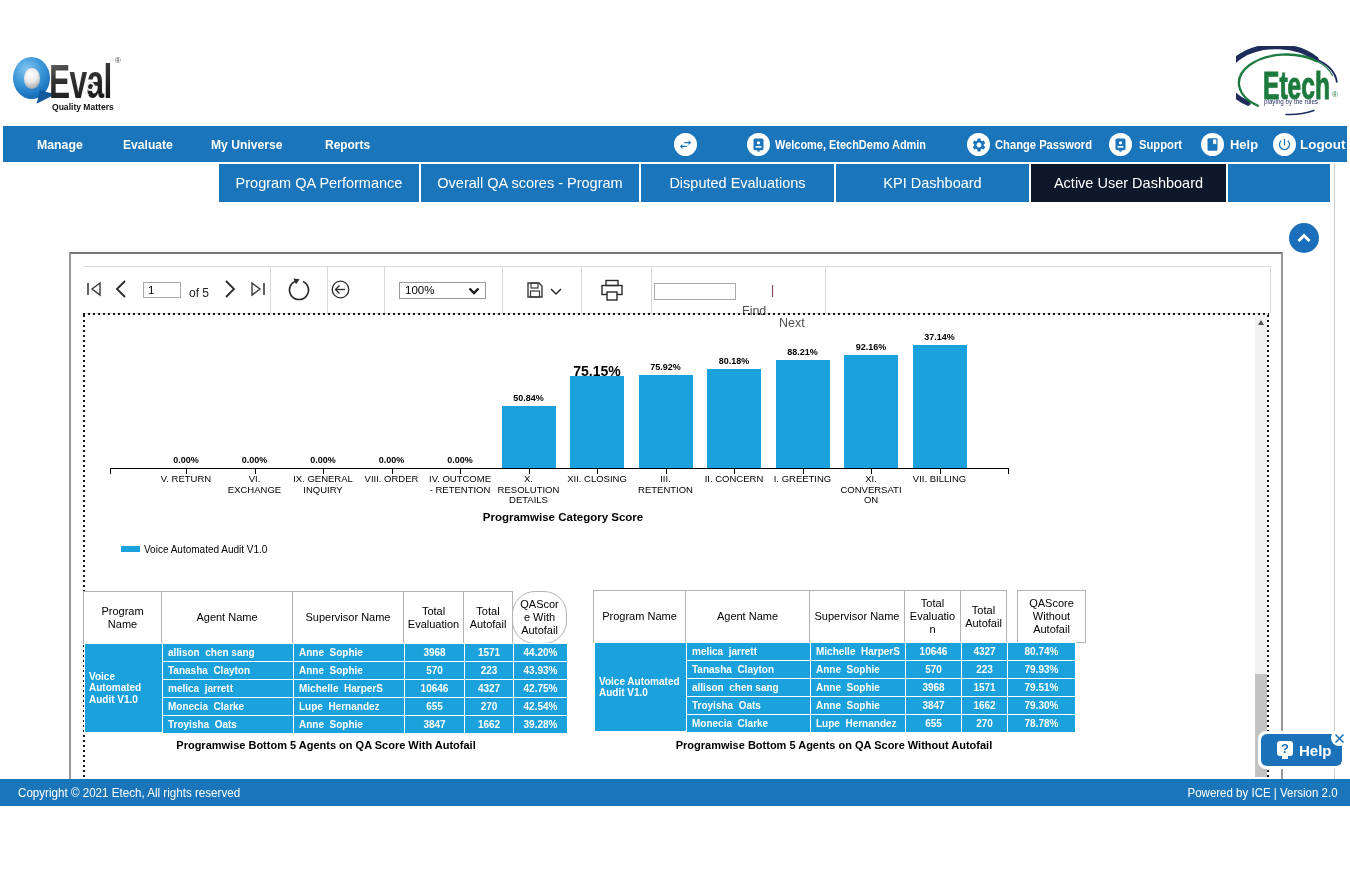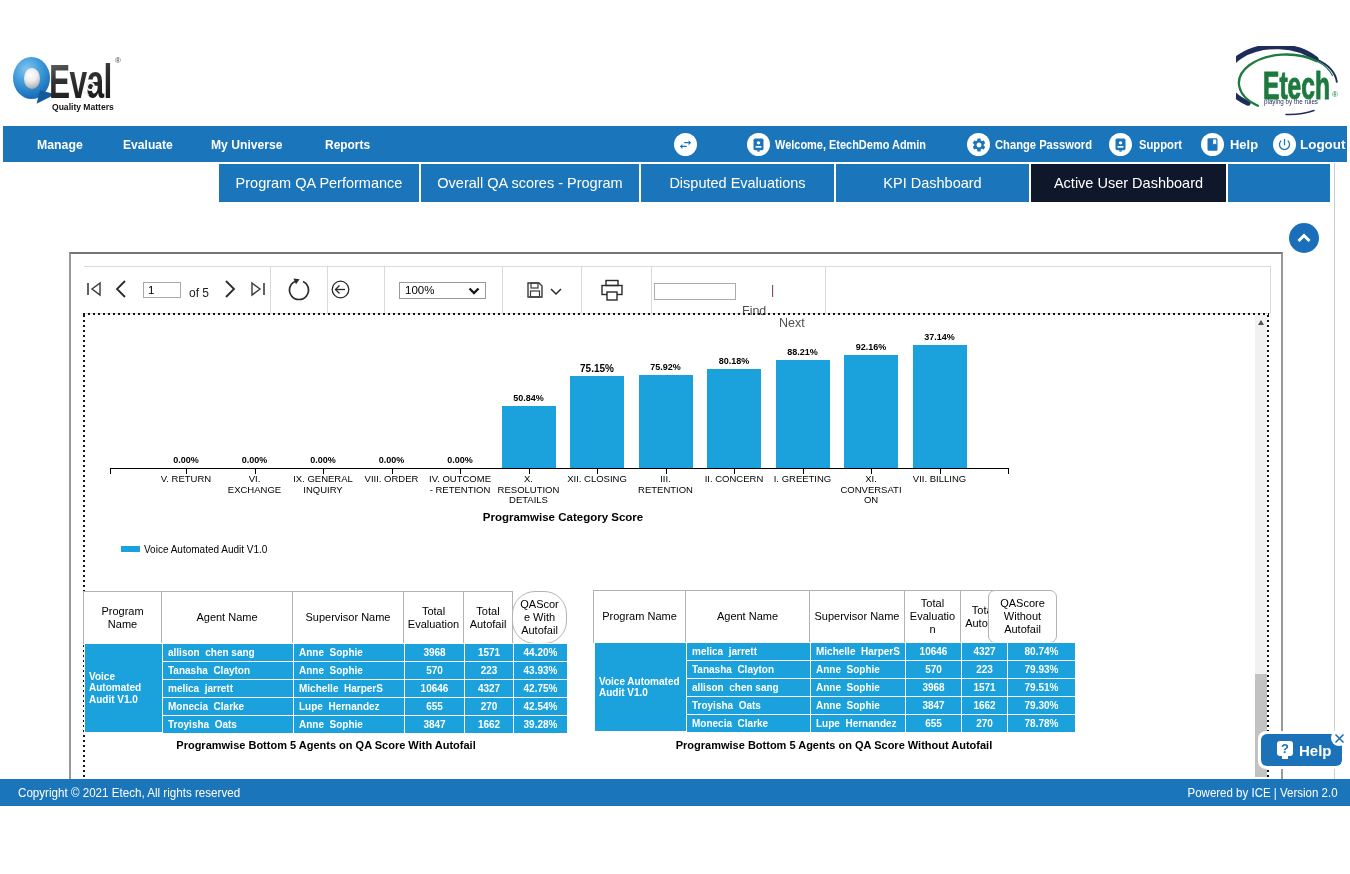--- a/index.html
+++ b/index.html
@@ -219,21 +219,21 @@
     <div class="abs" style="left:391.5px; top:468px; width:1px; height:6px; background:#000;"></div>
     <div class="abs" style="left:351.5px; top:474px; width:80px; text-align:center; font-size:9.5px; color:#000; line-height:10.5px;">VIII. ORDER</div>
     <div class="abs" style="left:426.0px; top:455px; width:68px; text-align:center; font-size:9px; font-weight:bold; color:#000;">0.00%</div>
     <div class="abs" style="left:460.0px; top:468px; width:1px; height:6px; background:#000;"></div>
     <div class="abs" style="left:420.0px; top:474px; width:80px; text-align:center; font-size:9.5px; color:#000; line-height:10.5px;">IV. OUTCOME<br>- RETENTION</div>
     <div class="abs" style="left:501.5px; top:405.5px; width:54px; height:62.5px; background:#1ba1dc;"></div>
     <div class="abs" style="left:494.5px; top:392.5px; width:68px; text-align:center; font-size:9px; font-weight:bold; color:#000;">50.84%</div>
     <div class="abs" style="left:528.5px; top:468px; width:1px; height:6px; background:#000;"></div>
     <div class="abs" style="left:488.5px; top:474px; width:80px; text-align:center; font-size:9.5px; color:#000; line-height:10.5px;">X.<br>RESOLUTION<br>DETAILS</div>
     <div class="abs" style="left:570.0px; top:375.6px; width:54px; height:92.4px; background:#1ba1dc;"></div>
-    <div class="abs" style="left:563.0px; top:362.6px; width:68px; text-align:center; font-size:10px; font-weight:bold; color:#000;">75.15%</div>
+    <div class="abs" style="left:563.0px; top:362.6px; width:68px; text-align:center; font-size:14px; font-weight:bold; color:#000;">75.15%</div>
     <div class="abs" style="left:597.0px; top:468px; width:1px; height:6px; background:#000;"></div>
     <div class="abs" style="left:557.0px; top:474px; width:80px; text-align:center; font-size:9.5px; color:#000; line-height:10.5px;">XII. CLOSING</div>
     <div class="abs" style="left:638.5px; top:374.6px; width:54px; height:93.4px; background:#1ba1dc;"></div>
     <div class="abs" style="left:631.5px; top:361.6px; width:68px; text-align:center; font-size:9px; font-weight:bold; color:#000;">75.92%</div>
     <div class="abs" style="left:665.5px; top:468px; width:1px; height:6px; background:#000;"></div>
     <div class="abs" style="left:625.5px; top:474px; width:80px; text-align:center; font-size:9.5px; color:#000; line-height:10.5px;">III.<br>RETENTION</div>
     <div class="abs" style="left:707.0px; top:369.4px; width:54px; height:98.6px; background:#1ba1dc;"></div>
     <div class="abs" style="left:700.0px; top:356.4px; width:68px; text-align:center; font-size:9px; font-weight:bold; color:#000;">80.18%</div>
     <div class="abs" style="left:734.0px; top:468px; width:1px; height:6px; background:#000;"></div>
     <div class="abs" style="left:694.0px; top:474px; width:80px; text-align:center; font-size:9.5px; color:#000; line-height:10.5px;">II. CONCERN</div>
@@ -310,21 +310,21 @@
       </div>
       <div class="abs hcell" style="left:810px; top:590px; width:96px; height:53px;">
         <span>Supervisor Name</span>
       </div>
       <div class="abs hcell" style="left:905px; top:590px; width:57px; height:53px;">
         <span>Total<br>Evaluatio<br>n</span>
       </div>
       <div class="abs hcell" style="left:961px; top:590px; width:47px; height:53px;">
         <span>Total<br>Autofail</span>
       </div>
-      <div class="abs hcell" style="left:989px; top:590px; width:69px; height:53px;border-radius:7px;">
+      <div class="abs hcell" style="left:1018px; top:590px; width:69px; height:53px;">
         <span>QAScore<br>Without<br>Autofail</span>
       </div>
       <div class="abs pcell" style="left:594px; top:642px; width:93px; height:90px;">
         <span>Voice Automated<br>Audit V1.0</span>
       </div>
       <div class="abs dl" style="left:686px; top:642px; width:125px; height:19px;">melica&nbsp; jarrett</div>
       <div class="abs dl" style="left:810px; top:642px; width:96px; height:19px;">Michelle&nbsp; HarperS</div>
       <div class="abs dc" style="left:905px; top:642px; width:57px; height:19px;">10646</div>
       <div class="abs dc" style="left:961px; top:642px; width:47px; height:19px;">4327</div>
       <div class="abs dc" style="left:1007px; top:642px; width:69px; height:19px;">80.74%</div>

